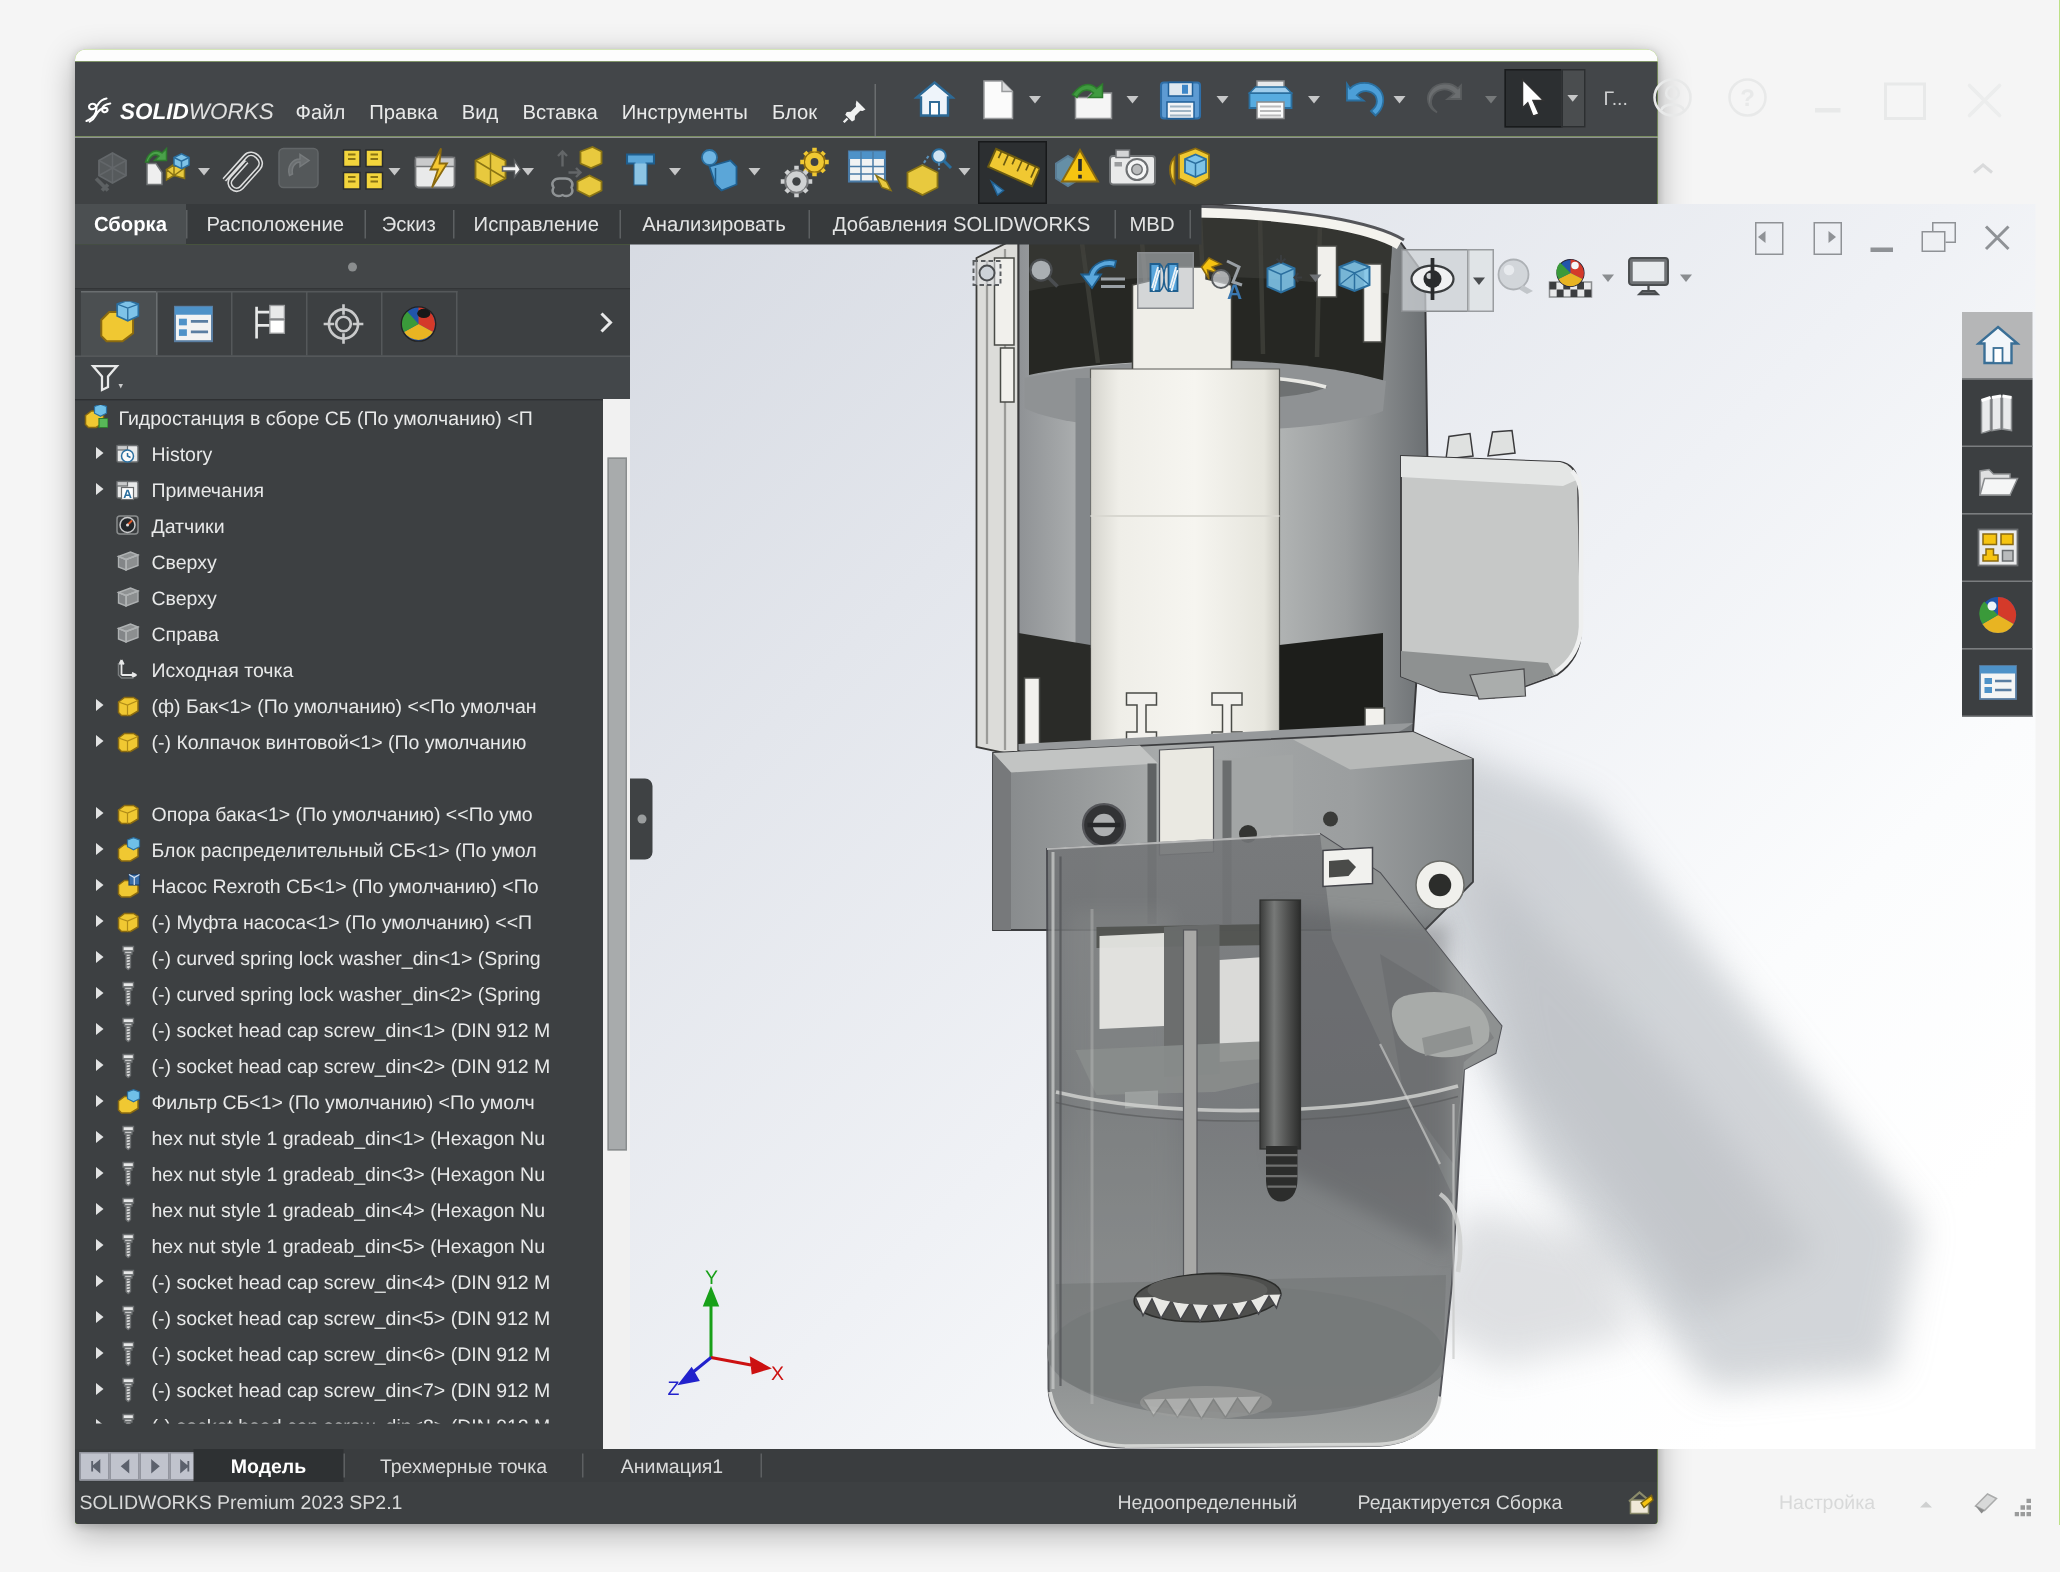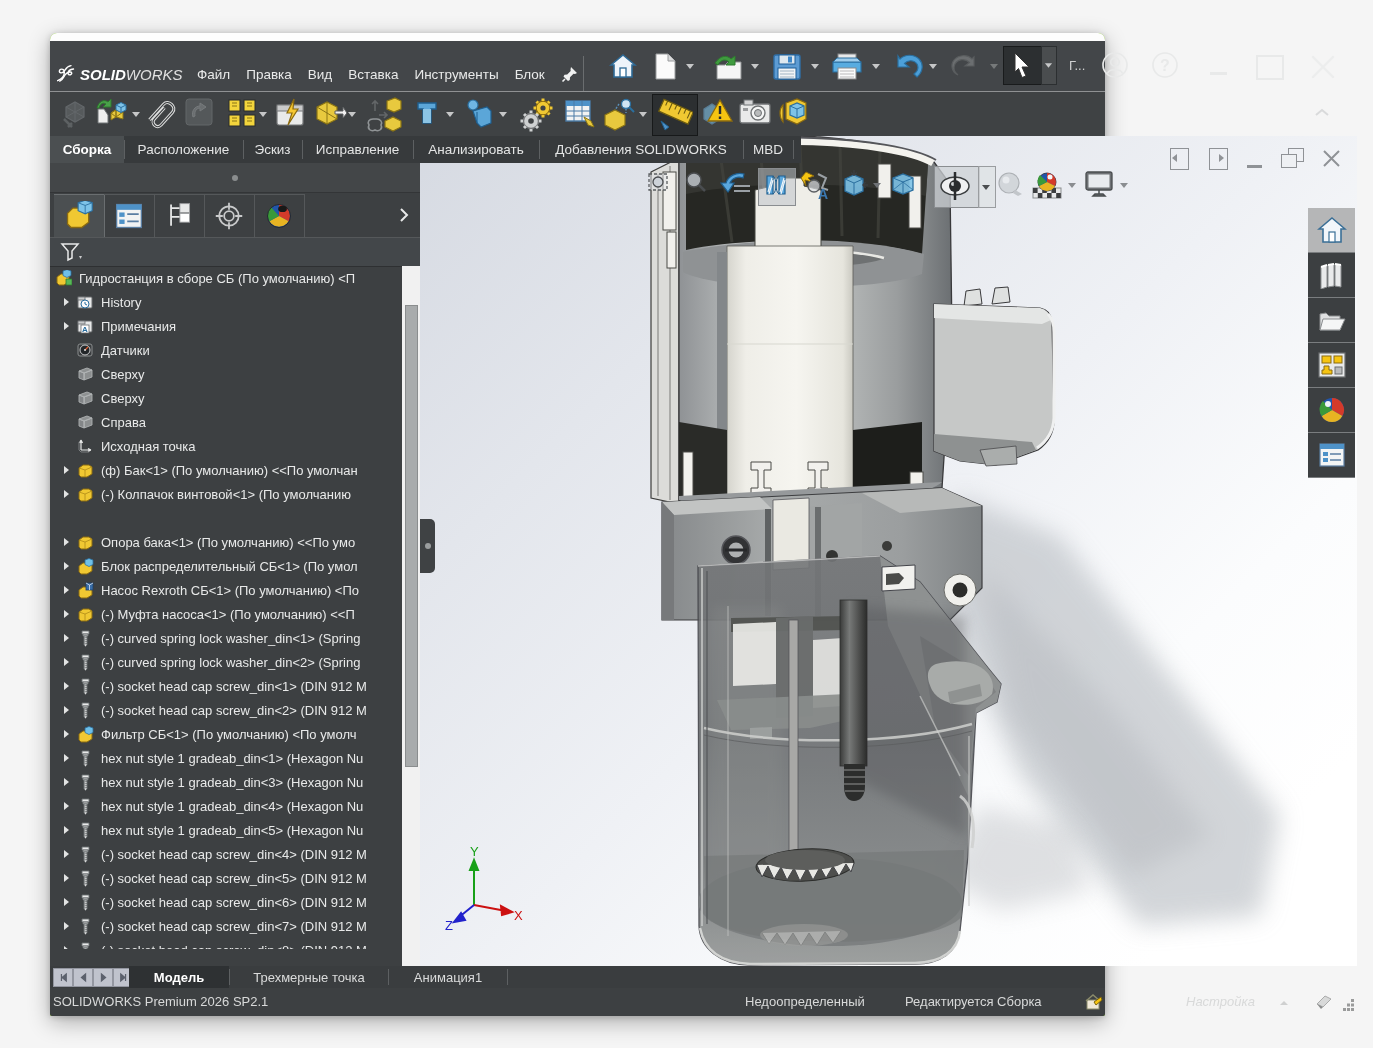--- a/index.html
+++ b/index.html
@@ -1045,29 +1045,29 @@
         </svg>
       </div>
     <div class="btab active" style="left:79px;width:100px">Модель</div>
     <div class="tabsep" style="left:179px;top:3px;height:16px"></div>
     <div class="btab" style="left:180px;width:158px">Трехмерные точка</div>
     <div class="tabsep" style="left:338px;top:3px;height:16px"></div>
     <div class="btab" style="left:339px;width:118px">Анимация1</div>
     <div class="tabsep" style="left:457px;top:3px;height:16px"></div>
   </div>
   <div class="statusbar" id="sbar">
-    <span style="position:absolute;left:3px;top:6px;">SOLIDWORKS Premium 2026 SP2.1</span>
+    <span style="position:absolute;left:3px;top:6px;">SOLIDWORKS Premium 2023 SP2.1</span>
     <span style="position:absolute;left:695px;top:6px;">Недоопределенный</span>
     <span style="position:absolute;left:855px;top:6px;">Редактируется Сборка</span>
     <svg style="position:absolute;left:1035px;top:5px" width="18" height="18" viewBox="0 0 18 18">
         <rect x="2" y="7" width="12" height="9" fill="#f0e9d8" stroke="#8a8a6a" stroke-width="1"></rect>
         <path d="M1 8 L8 2 L15 8" fill="none" stroke="#8a8a6a" stroke-width="1.5"></path>
         <path d="M9 9 L16 4 L17 7 L11 12 Z" fill="#f6c411" stroke="#7a6410" stroke-width="1"></path>
       </svg>
-    <span style="position:absolute;left:1136px;top:6px;font-style:italic;">Настройка</span>
+    <span style="position:absolute;left:1136px;top:6px;">Настройка</span>
     <svg style="position:absolute;left:1228px;top:11px" width="12" height="8" viewBox="0 0 12 8">
         <path d="M2 6 L6 2 L10 6 Z" fill="#cfd0d0"></path>
       </svg>
     <svg style="position:absolute;left:1265px;top:6px" width="18" height="16" viewBox="0 0 18 16">
         <path d="M2 10 L10 2 L16 5 L8 13 Z" fill="#d8d9d9" stroke="#aaabab" stroke-width="1"></path>
         <path d="M2 10 L8 13 L6 15 Z" fill="#8a8b8b"></path>
       </svg>
     <svg style="position:absolute;left:1293px;top:11px" width="12" height="12" viewBox="0 0 12 12">
         <g fill="#9a9b9b">
           <rect x="8" y="0" width="3" height="3"></rect>

